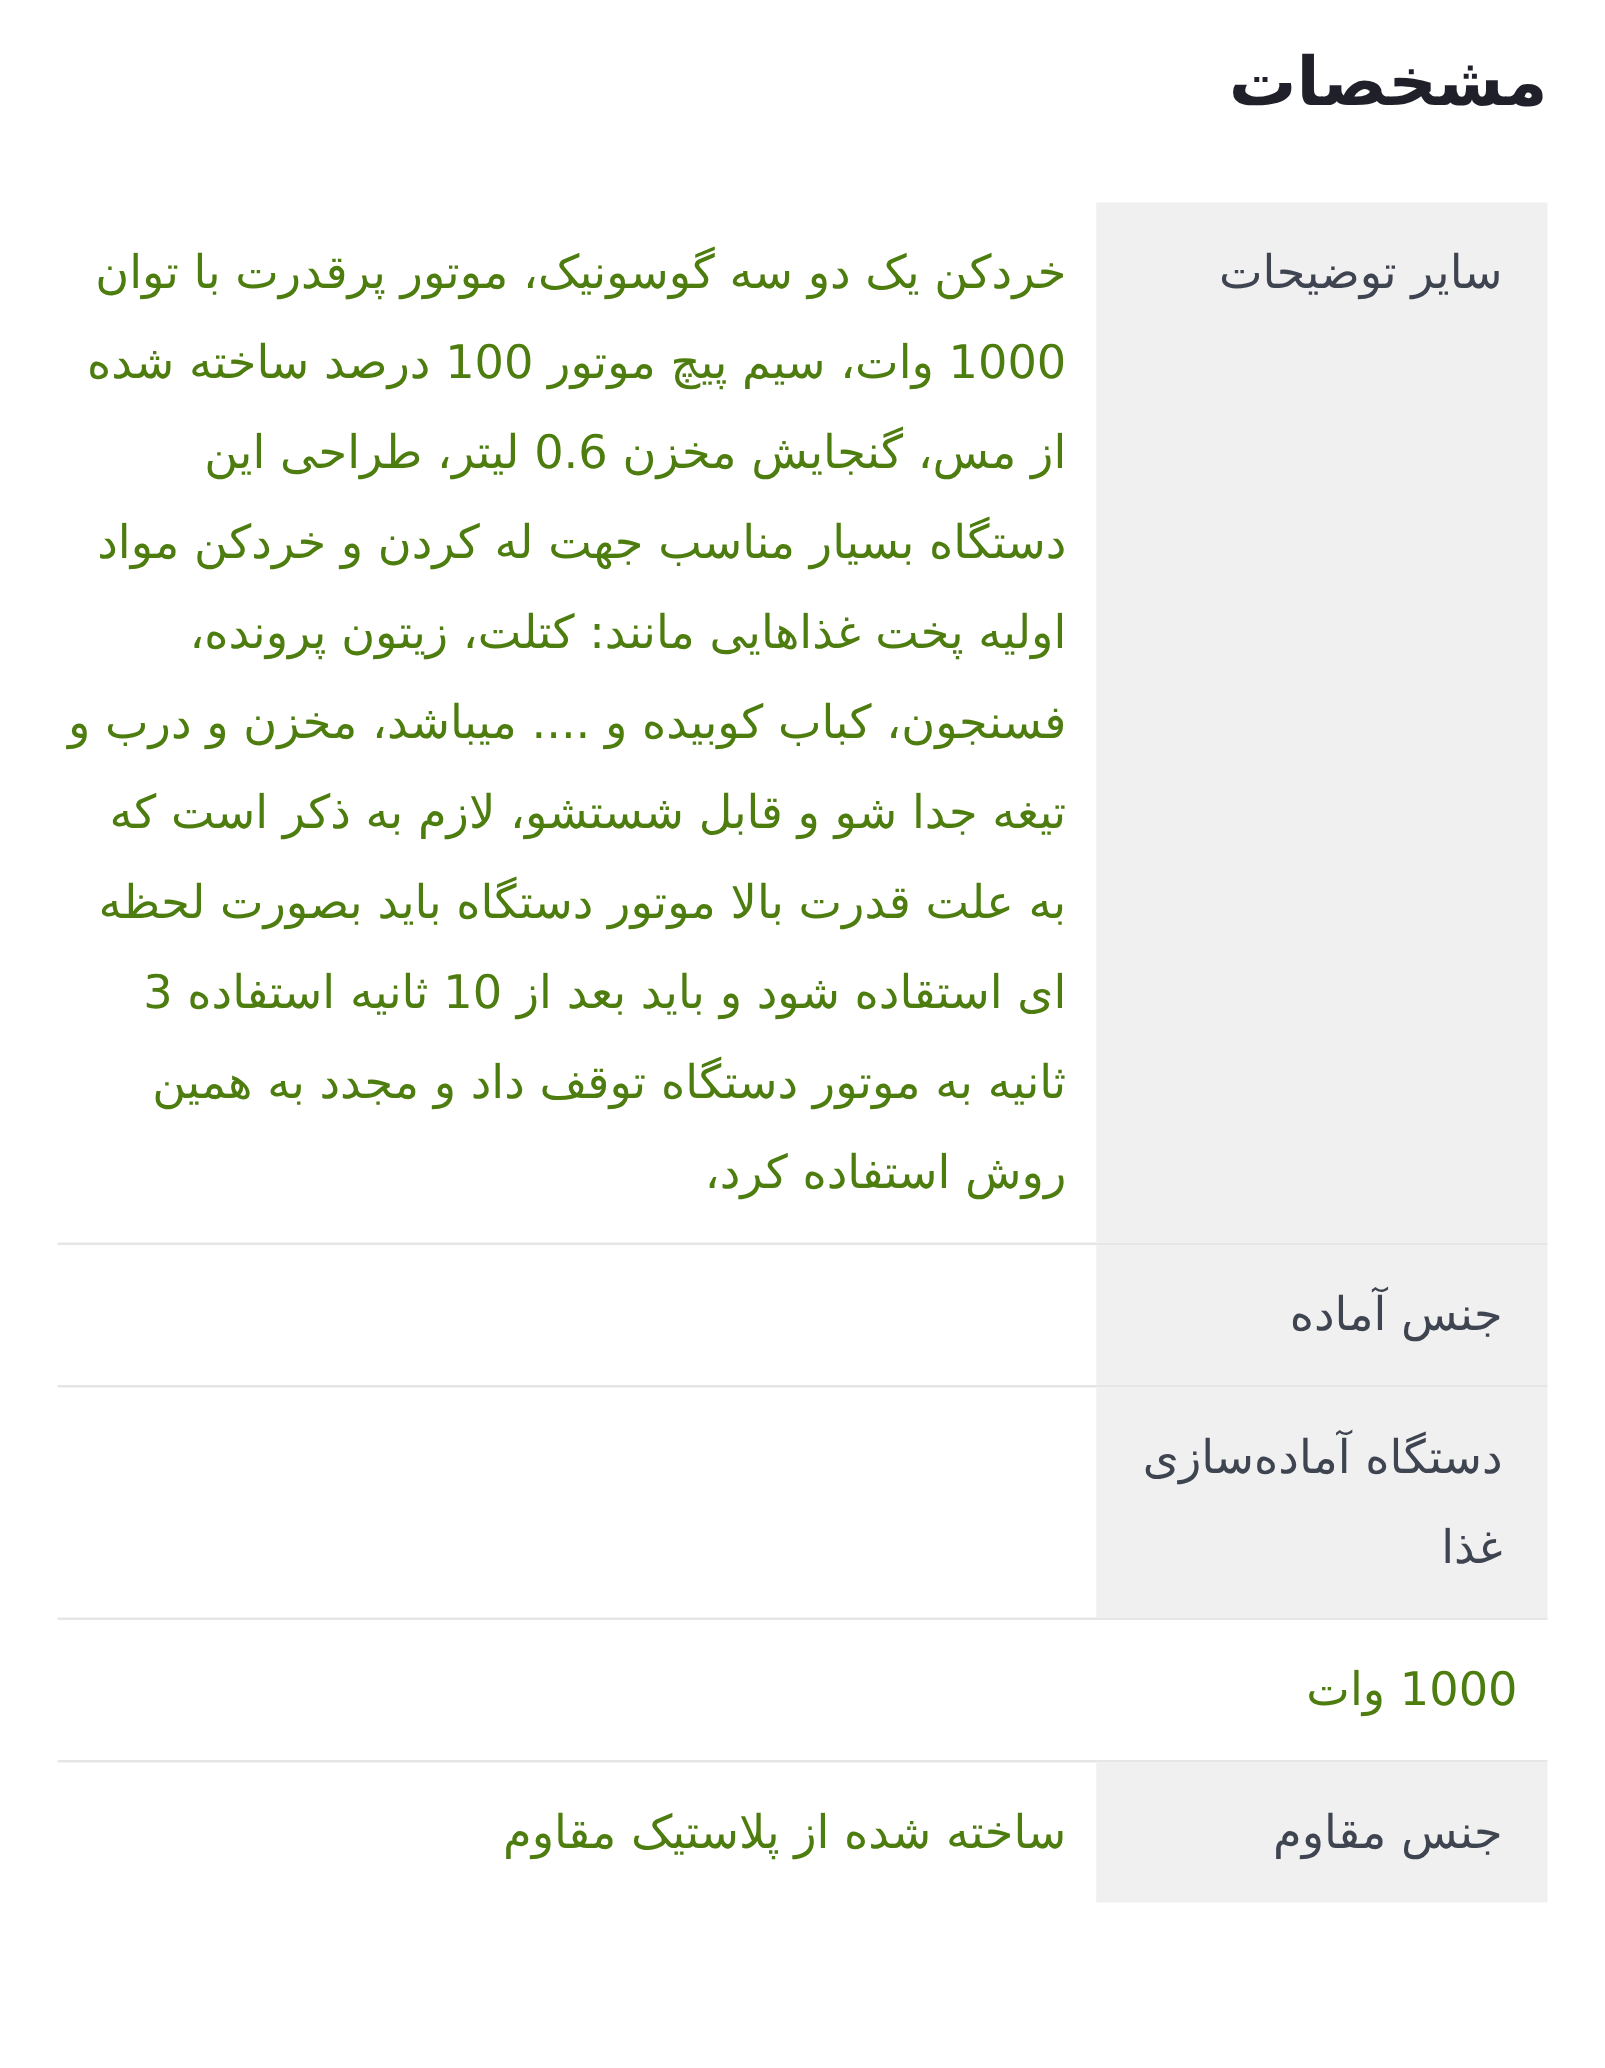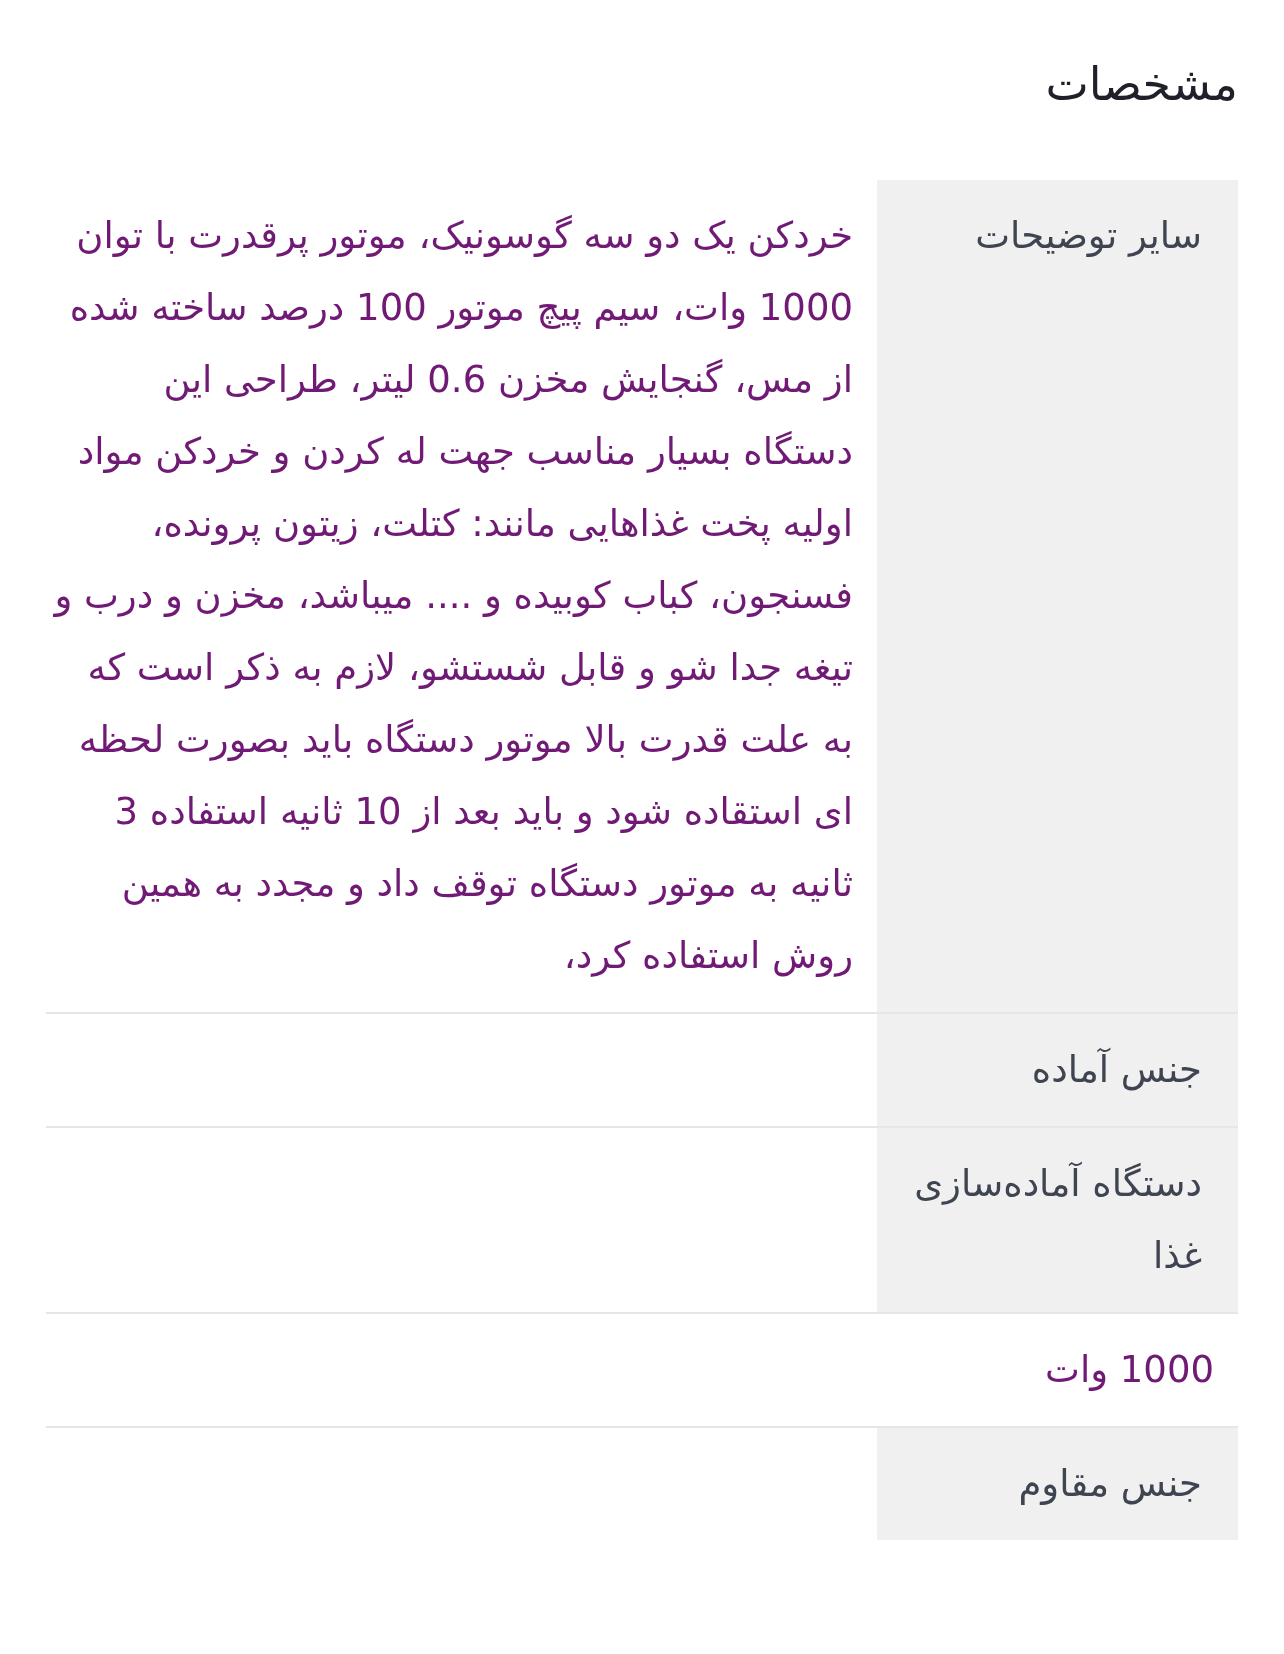--- a/index.html
+++ b/index.html
@@ -13,24 +13,24 @@
     width: 1284px;
     height: 1654px;
     overflow: hidden;
     direction: rtl;
   }
   .page {
     padding: 0 46px;
   }
   .page-title {
     margin: 0;
-    padding-top: 56px;
-    font-size: 46px;
+    padding-top: 38px;
+    font-size: 54px;
     line-height: 56px;
-    font-weight: normal;
+    font-weight: bold;
     color: #1f2029;
     text-align: right;
   }
   .spec-table {
     margin-top: 68px;
     width: 100%;
   }
   .spec-row {
     display: grid;
     grid-template-columns: 361px 1fr; 
@@ -44,21 +44,21 @@
     font-size: 37px;
     line-height: 72px;
     color: #3e4450;
     text-align: right;
     vertical-align: top;
   }
   .spec-value {
     padding: 20px 24px 20px 0; 
     font-size: 37px;
     line-height: 72px;
-    color: #701a75;
+    color: #4d7c0f;
     text-align: right;
   }
 </style>
 </head>
 <body>
 
 <div class="page">
 
   <h2 class="page-title">مشخصات</h2>
 
@@ -76,16 +76,17 @@
     <div class="spec-row">
       <div class="spec-label">دستگاه آماده‌سازی غذا</div>
     </div>
 
     <div class="spec-row">
       <div class="spec-value">1000 وات</div>
     </div>
 
     <div class="spec-row">
       <div class="spec-label">جنس مقاوم</div>
+      <div class="spec-value">ساخته شده از پلاستیک مقاوم</div>
     </div>
 
   </div>
 </div>
 
 </body></html>

